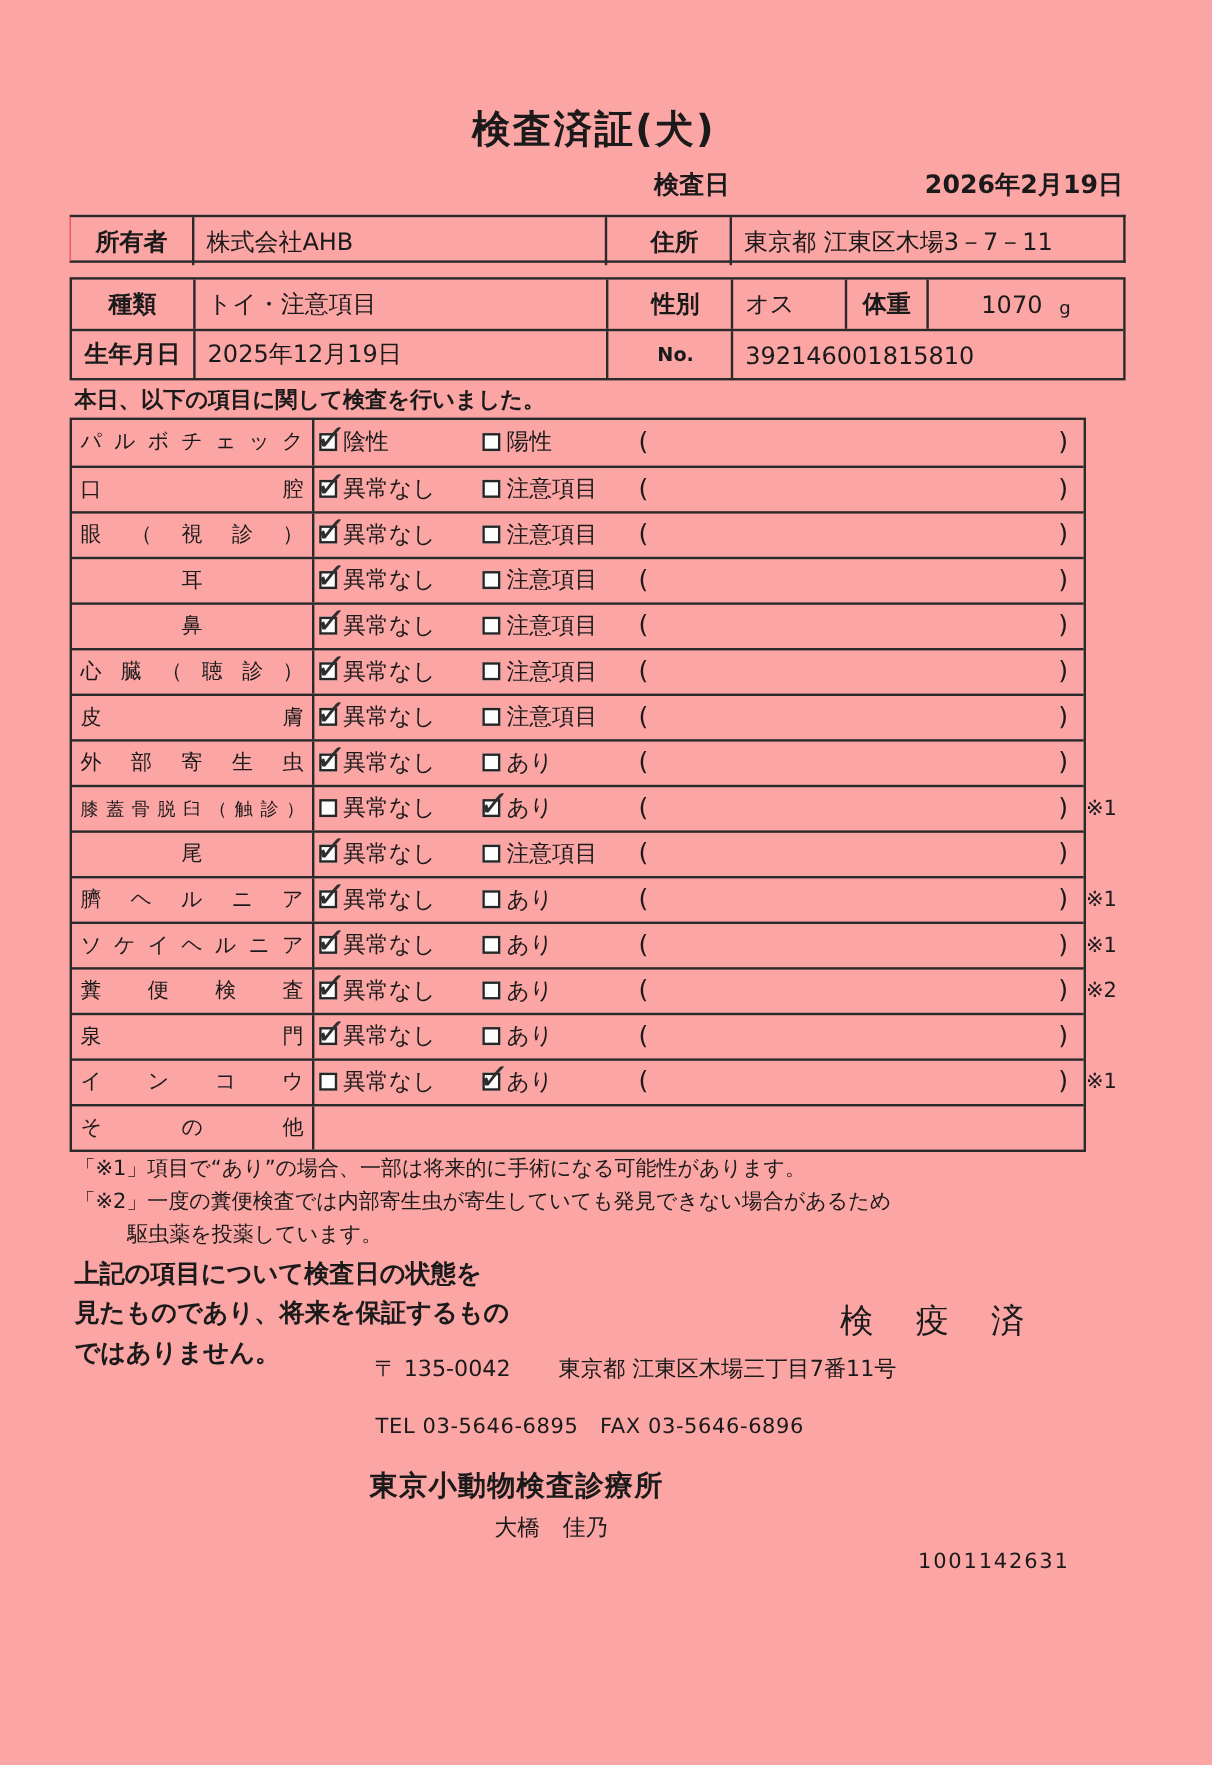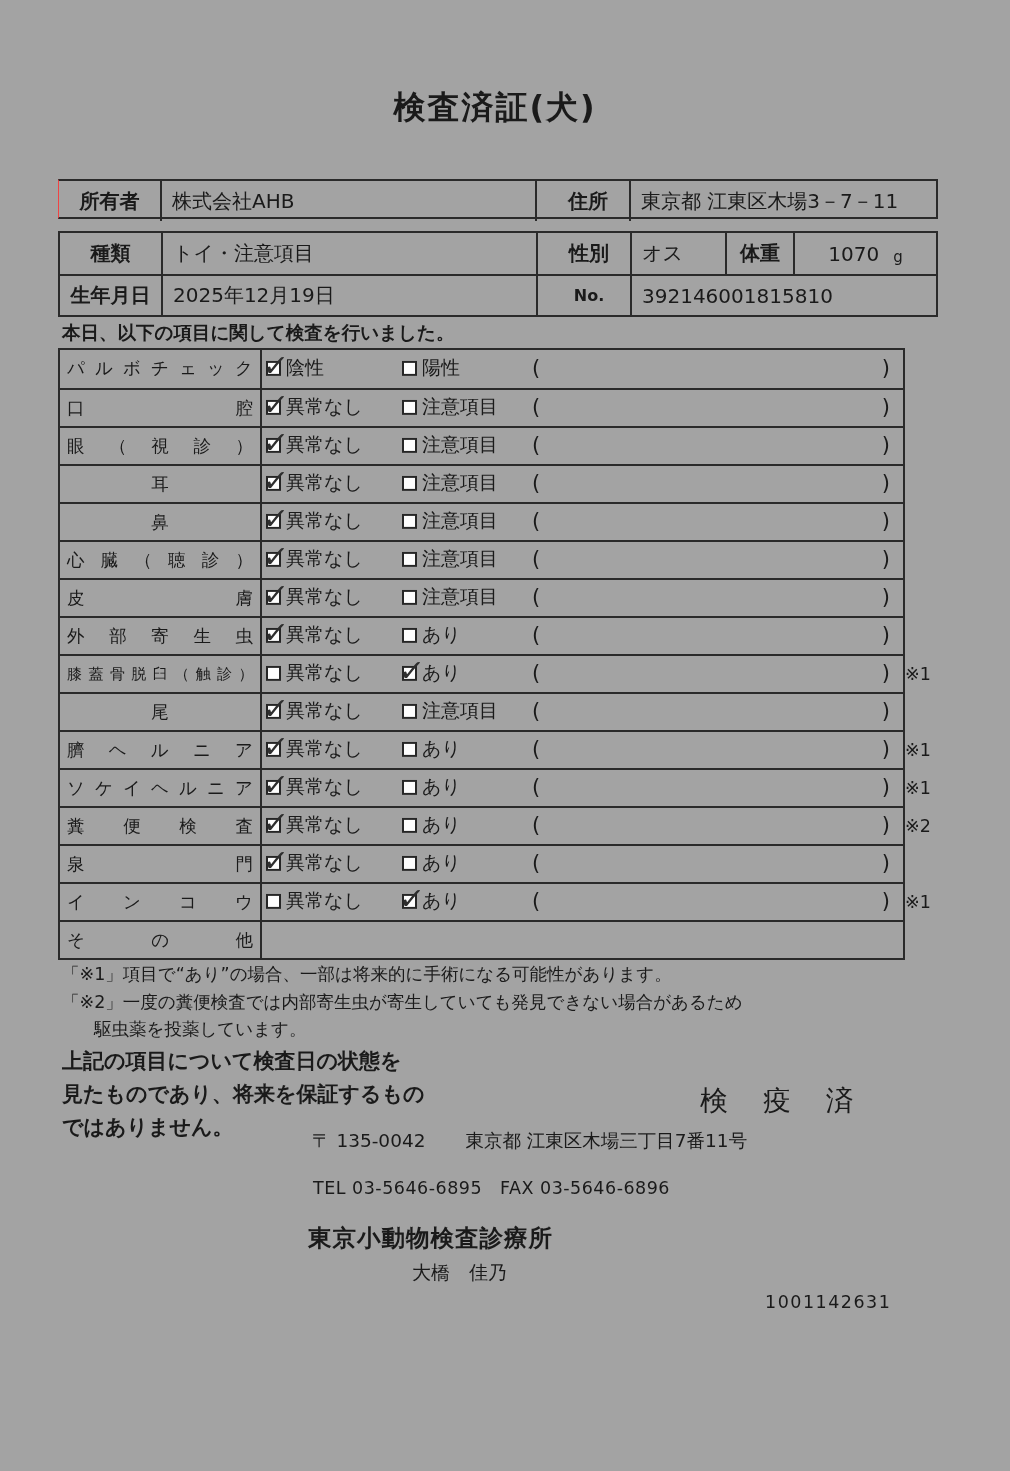--- a/index.html
+++ b/index.html
@@ -1,20 +1,20 @@
 <!DOCTYPE html>
 <html><head>
 <meta charset="utf-8">
 <style>
   * { margin:0; padding:0; box-sizing:border-box; }
   html,body { background:#e8e8e8; }
   body { font-family:"DejaVu Sans","Liberation Sans",sans-serif; color:#1a1a1a; }
   .page {
     position:relative; width:1010px; height:1471px; margin:0 auto;
-    background:#a3a3a3; overflow:hidden;
+    background:#fca5a5; overflow:hidden;
   }
   .abs { position:absolute; }
 
   
   .title { top:86px; left:0; width:990px; text-align:center; font-size:32px; font-weight:600; letter-spacing:2px; }
   .date-row { top:140px; left:58px; width:880px; height:28px; font-size:21px; font-weight:600; }
   .date-label { position:absolute; left:487px; top:0; }
   .date-value { position:absolute; right:2px; top:0; }
 
   
@@ -22,22 +22,22 @@
   .owner-table { top:179px; height:40px; border-left:1px solid #ef4444; }
   .pet-table { top:231px; height:86px; }
   .info-row { display:flex; height:40px; }
   .pet-table .info-row { height:41px; }
   .pet-table .info-row + .info-row { border-top:2px solid #2a2a2a; }
   .cell { display:flex; align-items:center; font-size:20px; padding:0 10px; }
   .cell.lab { justify-content:center; font-weight:600; border-right:2px solid #2a2a2a; }
   .cell.val { font-weight:500; border-right:2px solid #2a2a2a; }
   .cell:last-child { border-right:none; }
   .w-owner { width:103px; }
-  .w-name { width:375px; }
-  .w-addr-lab { width:94px;padding-left:20px; }
+  .w-name { width:344px; }
+  .w-addr-lab { width:104px;padding-left:20px; }
   .w-sex-val { width:95px; }
   .w-weight-lab { width:68px; }
   .weight-cell { flex:1; justify-content:center; gap:14px; font-weight:500; }
   .weight-unit { font-size:15px; padding-top:6px; }
   .no-lab { font-size:16px; font-weight:500; }
 
   .intro { top:320px; left:62px; font-size:18.5px; font-weight:600; }
 
   
   .chk-table { top:348px; left:58px; width:847px; border:2px solid #2a2a2a; }
@@ -64,38 +64,42 @@
   .opt { position:absolute; top:50%; transform:translateY(-52%); font-size:19px; font-weight:500; white-space:nowrap; }
   .opt.pos-opt1 { left:24px; }
   .opt.pos-opt2 { left:160px; }
   .paren { position:absolute; top:50%; transform:translateY(-55%); font-size:21px; font-weight:400; }
   .paren.pos-po { left:270px; }
   .paren.pos-pc { right:13px; }
   .row-note { position:absolute; right:-46px; top:50%; transform:translateY(-50%); width:44px; font-size:17.5px; font-weight:500; }
 
   
   .footnotes { top:961px; left:62px; font-size:17.5px; font-weight:500; line-height:27.5px; }
-  .footnotes .indent { margin-left:32px; }
+  .footnotes .indent { margin-left:44px; }
   .disclaimer { top:1045px; left:62px; font-size:21px; font-weight:600; line-height:33px; }
 
   .stamp { top:1082px; left:700px; font-size:28px; font-weight:500; letter-spacing:13px; white-space:nowrap; }
 
   .addr-line { top:1128px; left:312px; display:flex; gap:40px; font-size:18.5px; font-weight:500; }
   .tel-line { top:1176px; left:313px; font-size:17.5px; font-weight:500; letter-spacing:0.5px; }
   .clinic-name { top:1222px; left:308px; font-size:23.5px; font-weight:600; letter-spacing:1px; }
   .examiner { top:1260px; left:412px; font-size:19px; font-weight:500;text-align:center; }
   .serial { top:1292px; left:765px; font-size:17.5px; font-weight:500; letter-spacing:1.5px; }
 </style>
 </head>
 <body>
 
 <div class="page">
 
   <div class="abs title">検査済証(犬)</div>
 
+  <div class="abs date-row">
+    <span class="date-label">検査日</span>
+    <span class="date-value">2026年2月19日</span>
+  </div>
 
   <div class="abs info-table owner-table">
     <div class="info-row">
       <div class="cell lab w-owner">所有者</div>
       <div class="cell val w-name">株式会社AHB</div>
       <div class="cell lab w-addr-lab">住所</div>
       <div class="cell val" style="flex:1;border-right:none;">東京都 江東区木場3－7－11</div>
     </div>
   </div>
 

